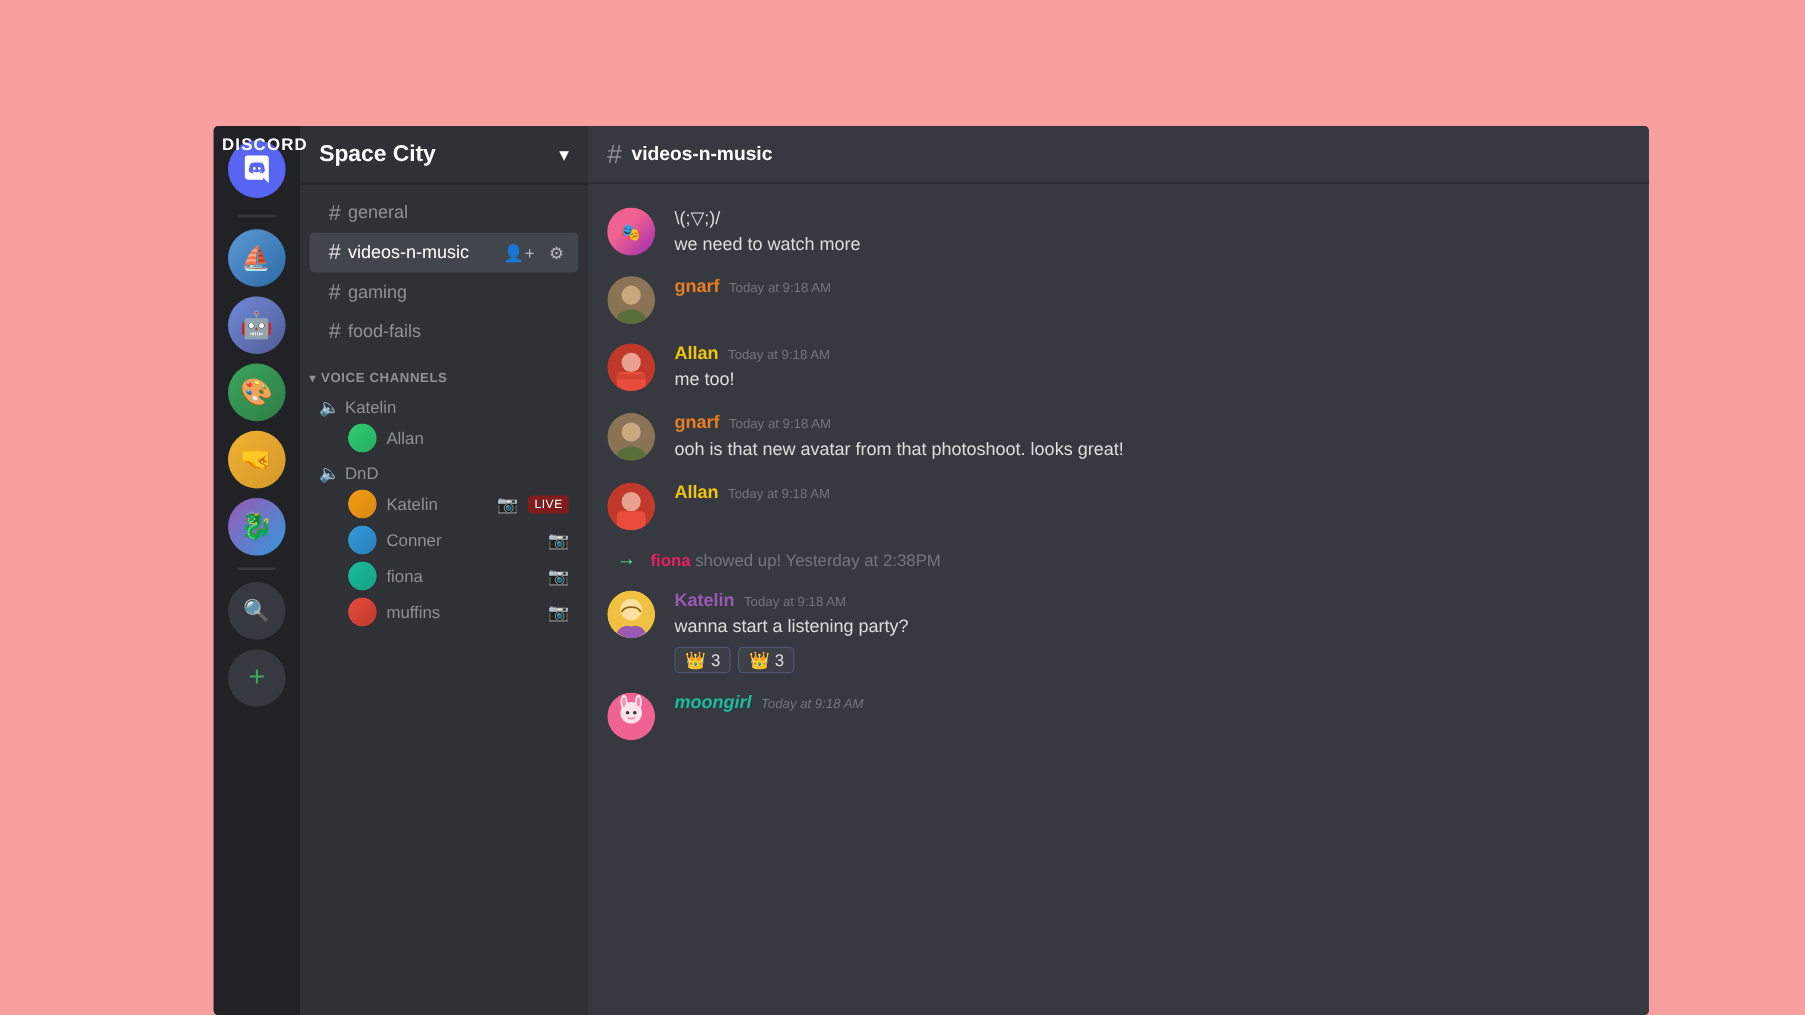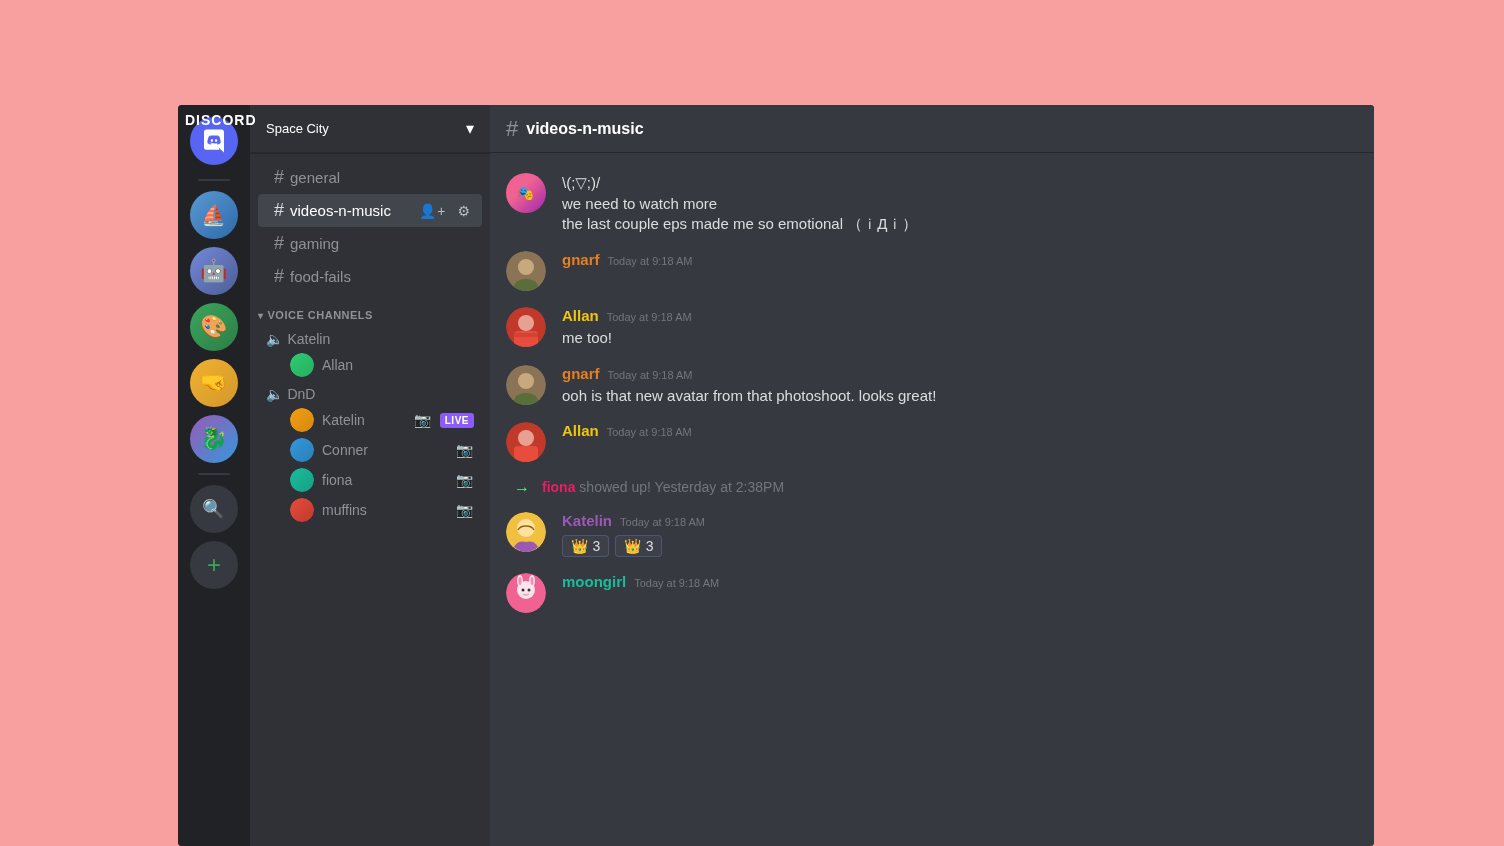--- a/index.html
+++ b/index.html
@@ -117,22 +117,22 @@
       align-items: center;
       justify-content: space-between;
       padding: 0 16px;
       background: #2f3136;
       border-bottom: 1px solid #26282c;
       cursor: pointer;
       box-shadow: 0 1px 0 rgba(0,0,0,.2);
     }
 
     .server-name {
-      font-size: 13px;
-      font-weight: 400;
+      font-size: 19px;
+      font-weight: 700;
       color: #fff;
     }
 
     .chevron-down {
       color: #fff;
       font-size: 16px;
     }
 
     .channels-list {
       flex: 1;
@@ -204,24 +204,24 @@
       gap: 8px;
     }
 
     .voice-username {
       color: #8e9297;
       font-size: 14px;
       flex: 1;
     }
 
     .live-badge {
-      background: #8b5cf6;
+      background: #7f1d1d;
       color: white;
       font-size: 10px;
-      font-weight: 700;
+      font-weight: 400;
       padding: 2px 5px;
       border-radius: 3px;
       letter-spacing: 0.5px;
     }
 
     
     .main-chat {
       flex: 1;
       display: flex;
       flex-direction: column;
@@ -525,21 +525,20 @@
 
     <div class="messages-container">
 
       <div class="message-group">
         <div class="avatar-circle">
           <div class="av-top">🎭</div>
         </div>
         <div class="message-content">
           <div class="message-text">\(;▽;)/</div>
           <div class="message-text">we need to watch more</div>
-          <div class="message-text">the last couple eps made me so emotional （ｉДｉ）</div>
         </div>
       </div>
 
       <div class="message-group" style="margin-top:8px;">
         <div class="avatar-circle">
           <svg viewBox="0 0 40 40" xmlns="http://www.w3.org/2000/svg" width="40" height="40">
             <circle cx="20" cy="20" r="20" fill="#8B7355"></circle>
             <circle cx="20" cy="16" r="8" fill="#c8a97e"></circle>
             <ellipse cx="20" cy="36" rx="12" ry="8" fill="#5a6e3a"></ellipse>
           </svg>
@@ -619,34 +618,35 @@
             <circle cx="20" cy="16" r="9" fill="#ffe0a0"></circle>
             <path d="M8 35 Q12 28 20 30 Q28 28 32 35 Q26 40 20 40 Q14 40 8 35Z" fill="#9b59b6"></path>
             <path d="M12 18 Q14 14 20 14 Q26 14 28 18" stroke="#8B6914" fill="none" stroke-width="1.5"></path>
           </svg>
         </div>
         <div class="message-content">
           <div class="message-header">
             <span class="message-username username-katelin">Katelin</span>
             <span class="message-timestamp">Today at 9:18 AM</span>
           </div>
+          <div class="message-text">wanna start a listening party?</div>
           <div class="reactions-row">
             <div class="reaction">
               <span>👑</span>
               <span>3</span>
             </div>
             <div class="reaction">
               <span>👑</span>
               <span>3</span>
             </div>
           </div>
         </div>
       </div>
 
-      <div class="message-group" style="margin-top:8px;">
+      <div class="message-group" style="margin-top:8px;font-style:italic;">
         <div class="avatar-circle">
           <svg viewBox="0 0 40 40" xmlns="http://www.w3.org/2000/svg" width="40" height="40">
             <circle cx="20" cy="20" r="20" fill="#f06292"></circle>
             <circle cx="20" cy="17" r="9" fill="#fce4ec"></circle>
 
             <ellipse cx="14" cy="8" rx="3" ry="6" fill="#fce4ec"></ellipse>
             <ellipse cx="26" cy="8" rx="3" ry="6" fill="#fce4ec"></ellipse>
             <ellipse cx="14" cy="8" rx="1.5" ry="4" fill="#f48fb1"></ellipse>
             <ellipse cx="26" cy="8" rx="1.5" ry="4" fill="#f48fb1"></ellipse>
 

